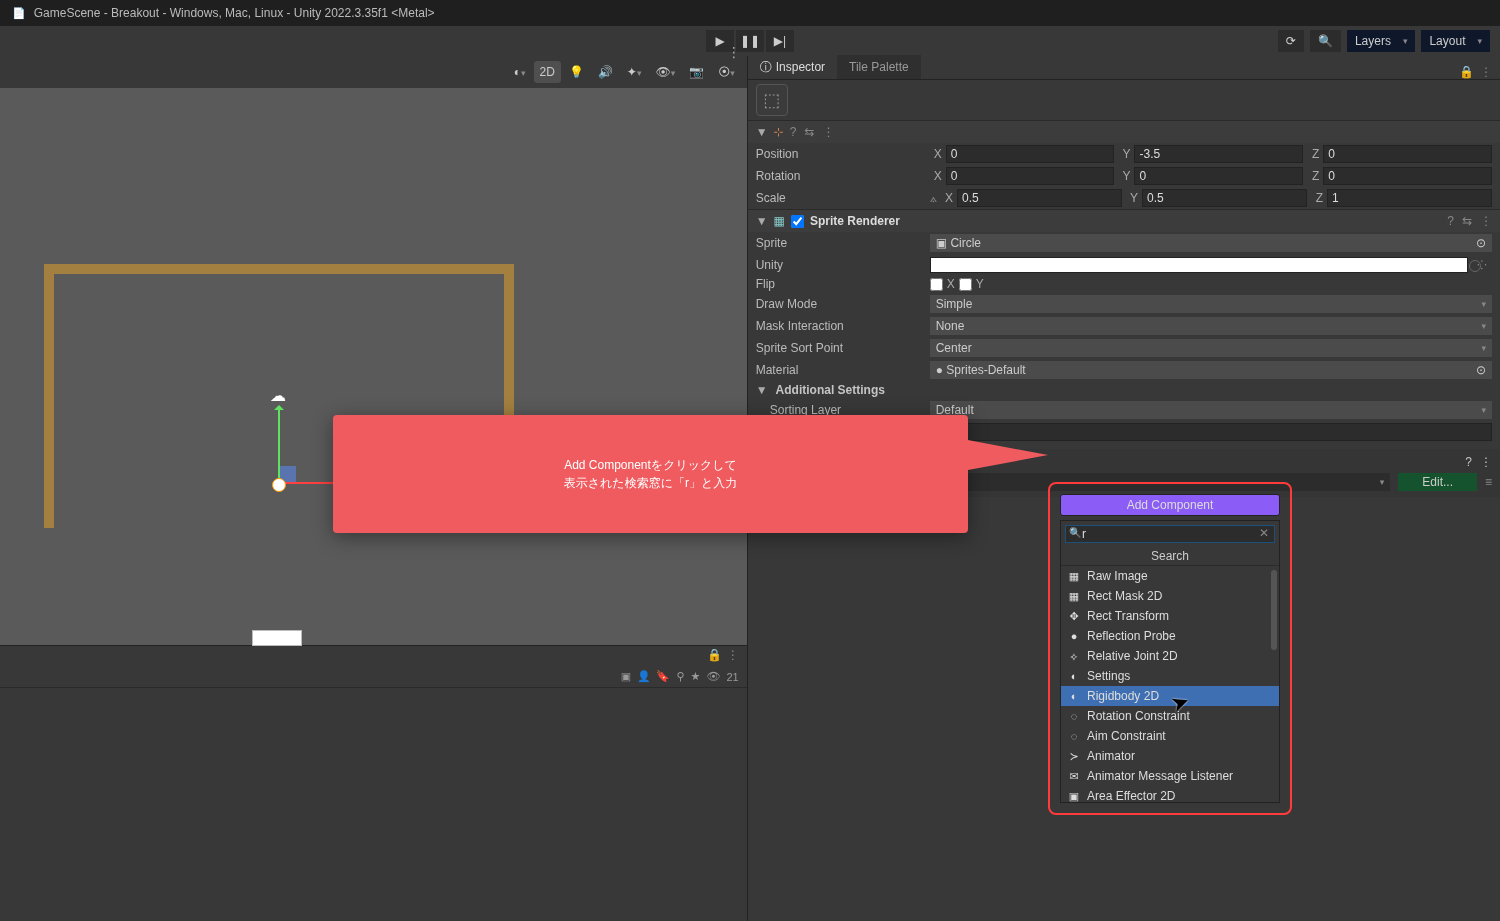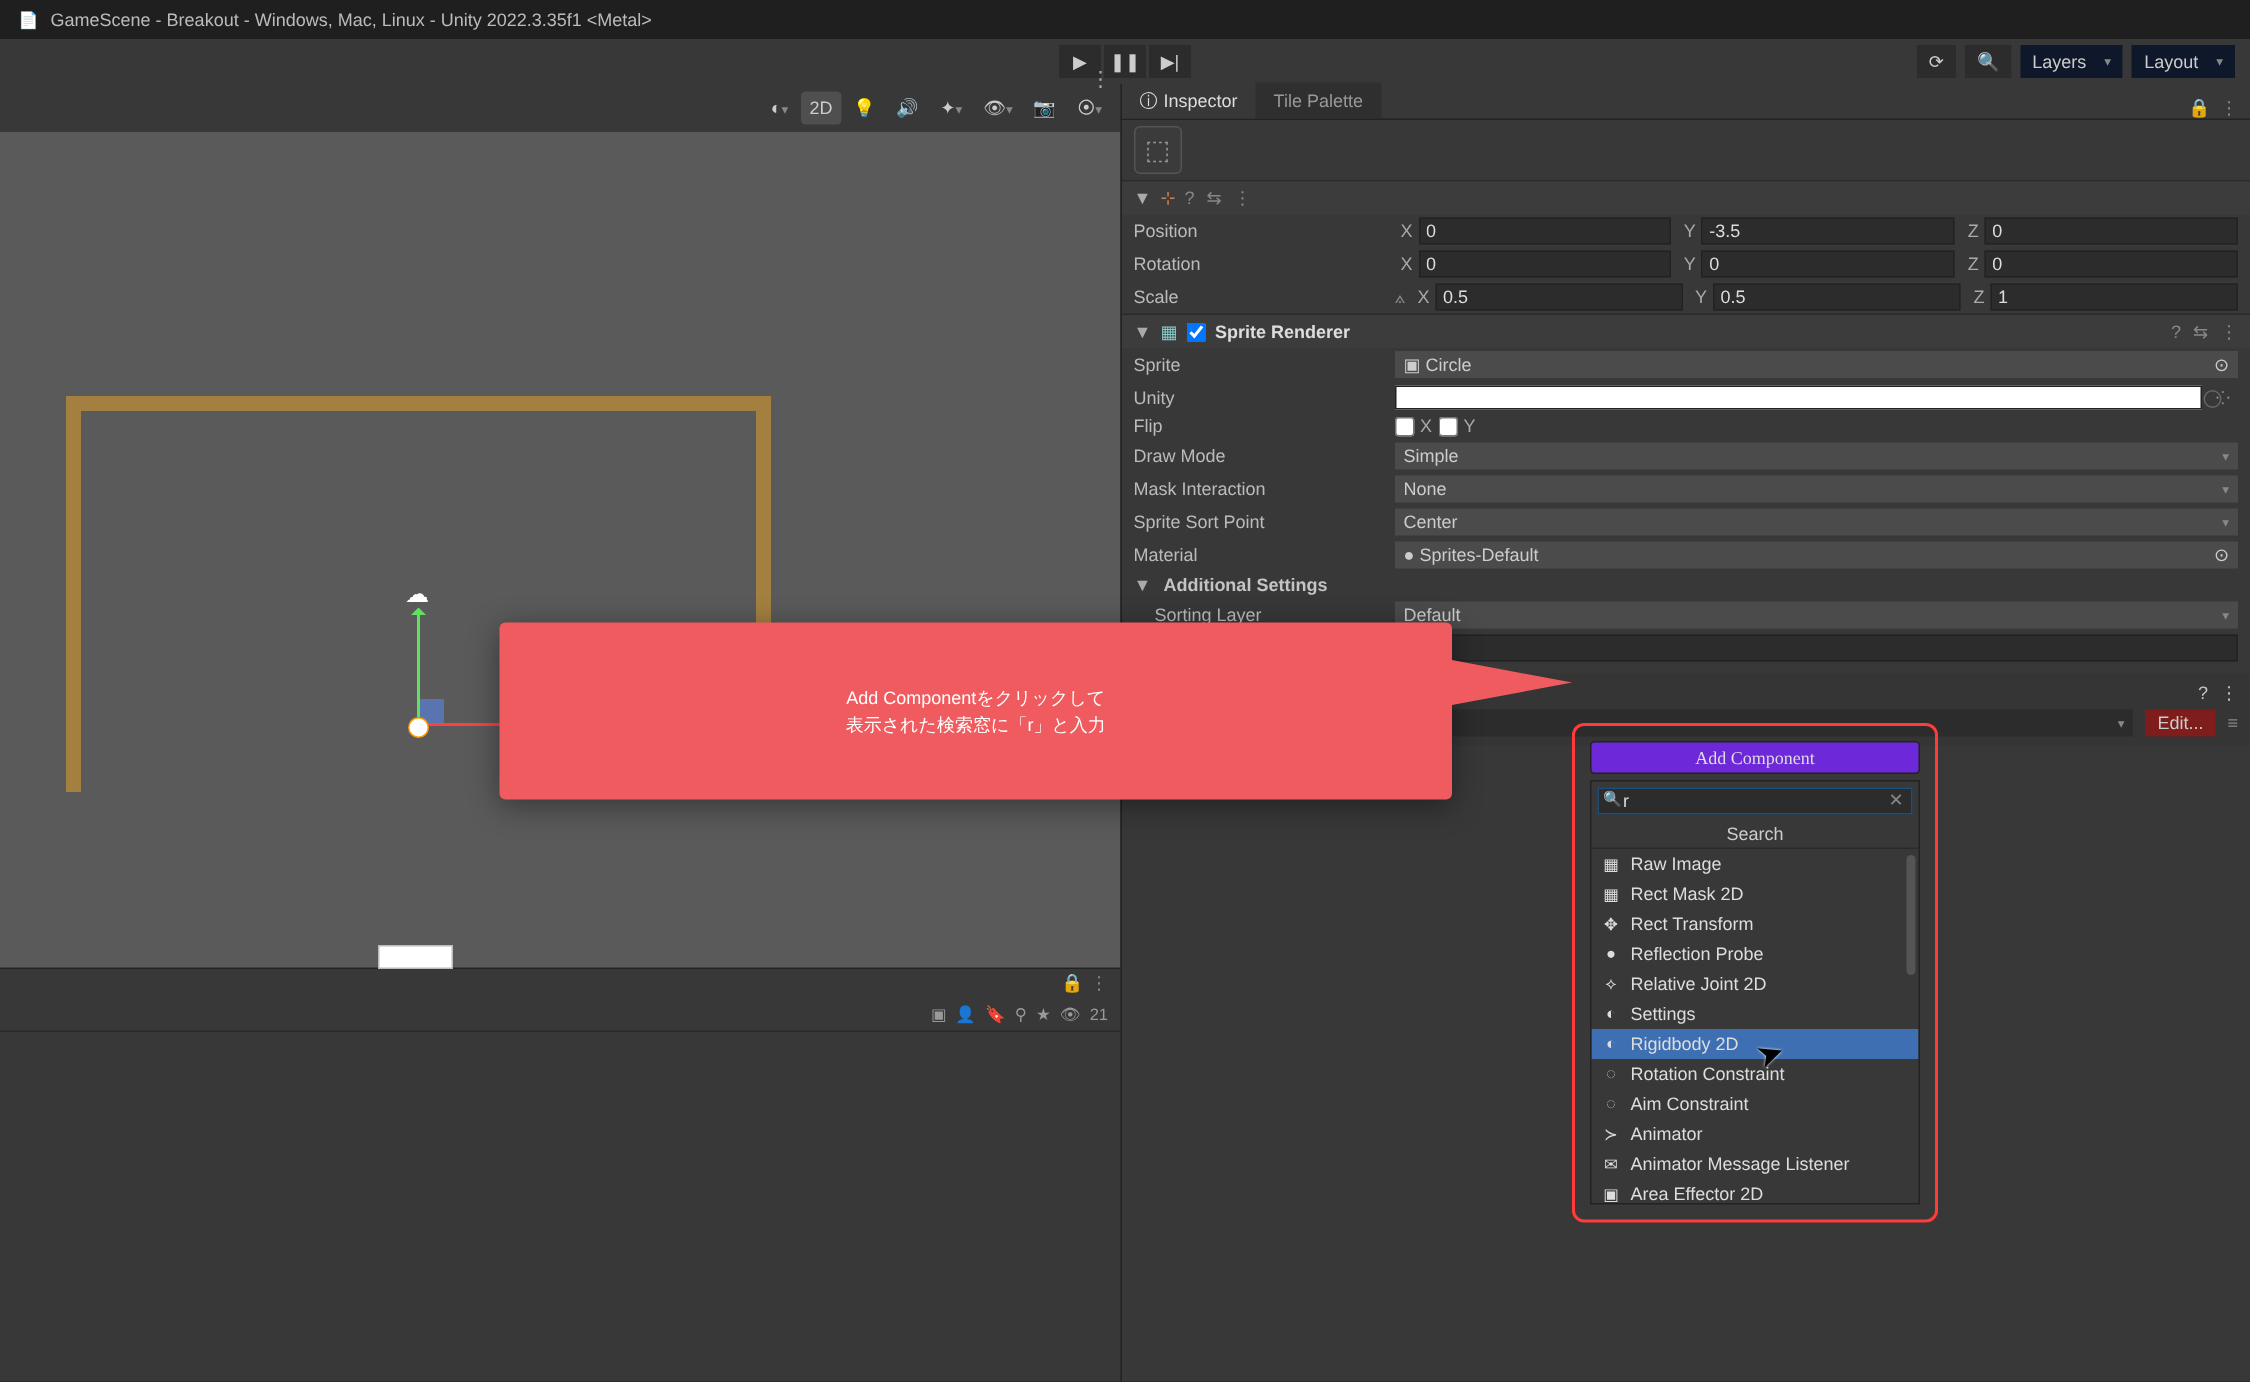--- a/index.html
+++ b/index.html
@@ -71,26 +71,26 @@
   .color-swatch::after { content:""; position:absolute; right:-14px; top:2px; width:10px; height:10px; border:1px solid #666; border-radius:50%; }
   .col-extra { width:20px; text-align:center; color:#888; }
   .checkbox-cell { display:flex; align-items:center; gap:4px; color:#aaa; }
 
   .material-block { margin-top:6px; padding:6px 8px; display:flex; gap:10px; align-items:center; background:#353535; }
   .mat-swatch { width:28px; height:28px; background:#eee; border-radius:2px; }
   .mat-info { flex:1; }
   .mat-name { color:#ddd; }
   .shader-row { display:flex; align-items:center; gap:8px; margin-top:4px; }
   .shader-drop { flex:1; height:18px; background:#2c2c2c; color:#bbb; padding:0 6px; display:flex; justify-content:space-between; align-items:center;}
-  .edit-btn { height:18px; padding:0 8px; background:#7f1d1d; border:none; color:#ccc; cursor:pointer; }
+  .edit-btn { height:18px; padding:0 24px; background:#14532d; border:none; color:#ccc; cursor:pointer; }
   .slider-icon { color:#888; }
 
   
   .addcomp-wrap { position:absolute; left:1048px; top:482px; width:244px; border:2px solid #ff3b3b; border-radius:8px; padding:10px; z-index:5; }
-  .addcomp-btn { width:100%; height:22px; background:#6d28d9; color:#ddd; border:1px solid #222; cursor:pointer; border-radius:3px;font-family:Liberation Serif, serif; }
+  .addcomp-btn { width:100%; height:22px; background:#8b5cf6; color:#ddd; border:1px solid #222; cursor:pointer; border-radius:3px; }
   .addcomp-popup { margin-top:4px; background:#383838; border:1px solid #222; }
   .search-row { display:flex; align-items:center; gap:4px; padding:4px; position:relative; }
   .search-input { flex:1; height:18px; background:#2c2c2c; border:1px solid #1c4f7a; color:#ddd; padding:0 18px 0 16px; }
   .search-row .mag { position:absolute; left:8px; top:6px; color:#888; font-size:10px; }
   .search-row .clear { position:absolute; right:10px; top:5px; color:#888; cursor:pointer; }
   .search-title { text-align:center; color:#ccc; padding:2px 0; border-bottom:1px solid #2a2a2a; }
   .results { max-height:236px; overflow:hidden; position:relative; }
   .result-item { display:flex; align-items:center; gap:6px; padding:3px 6px; cursor:pointer; color:#ddd; }
   .result-item.sel { background:#3e6fb3; }
   .ri-icon { width:14px; text-align:center; font-size:11px; }

